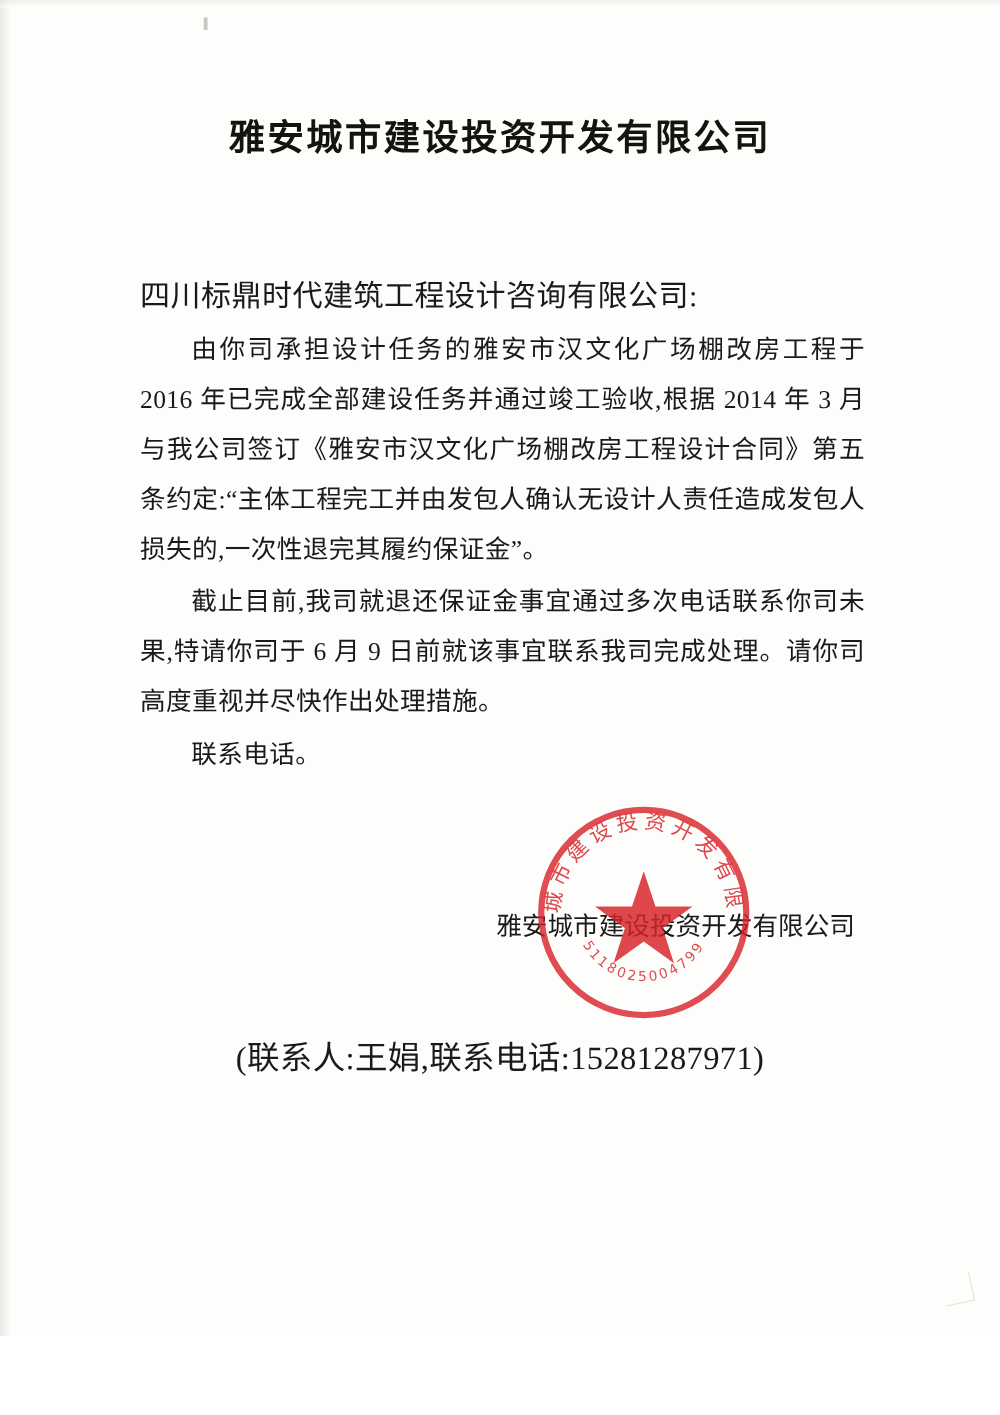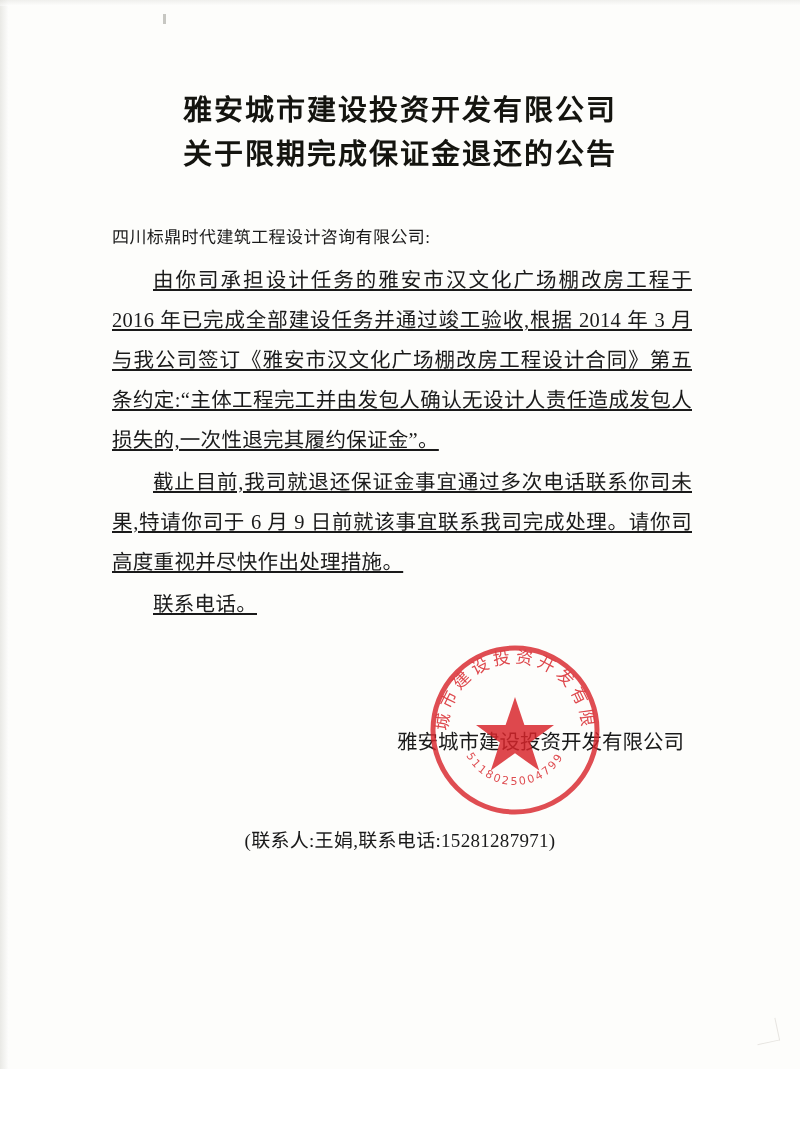--- a/index.html
+++ b/index.html
@@ -64,33 +64,32 @@
     font-family: "DejaVu Serif", "Liberation Serif", serif;
   }
 
   .body-block {
     position: absolute;
     top: 218px;
     left: 112px;
     width: 580px;
   }
   .salutation {
-    font-size: 17px;
+    font-size: 24px;
     line-height: 40px;
     letter-spacing: .4px;
   }
   .para {
     font-size: 20.5px;
     line-height: 40px;
     text-align: justify;
     text-justify: inter-ideograph;
     text-indent: 2em;
     letter-spacing: .3px;
     margin-top: 2px;
-    text-decoration: underline;
   }
 
   .signature-block {
     position: absolute;
     top: 722px;
     left: 112px;
     width: 580px;
     text-align: right;
     font-size: 20.5px;
     line-height: 40px;
@@ -101,21 +100,21 @@
   .sig-date {
     padding-right: 30px;
   }
 
   .contact-line {
     position: absolute;
     top: 825px;
     left: 0;
     width: 100%;
     text-align: center;
-    font-size: 19px;
+    font-size: 26px;
     letter-spacing: .3px;
   }
 
   
   .seal {
     position: absolute;
     left: 426px;
     top: 641px;
     width: 178px;
     height: 178px;
@@ -129,21 +128,20 @@
 
 <div class="page">
 
   <div class="scan-edge-left"></div>
   <div class="scan-edge-top"></div>
   <div class="scan-mark"></div>
   <div class="scan-mark2"></div>
 
   <div class="title-block">
     <div class="title-line">雅安城市建设投资开发有限公司</div>
-    <div class="title-line">关于限期完成保证金退还的公告</div>
   </div>
 
   <div class="body-block">
     <div class="salutation">四川标鼎时代建筑工程设计咨询有限公司:</div>
     <div class="para">由你司承担设计任务的雅安市汉文化广场棚改房工程于 2016 年已完成全部建设任务并通过竣工验收,根据 2014 年 3 月与我公司签订《雅安市汉文化广场棚改房工程设计合同》第五条约定:“主体工程完工并由发包人确认无设计人责任造成发包人损失的,一次性退完其履约保证金”。</div>
     <div class="para">截止目前,我司就退还保证金事宜通过多次电话联系你司未果,特请你司于 6 月 9 日前就该事宜联系我司完成处理。请你司高度重视并尽快作出处理措施。</div>
     <div class="para">联系电话。</div>
   </div>
 
   <div class="signature-block">

